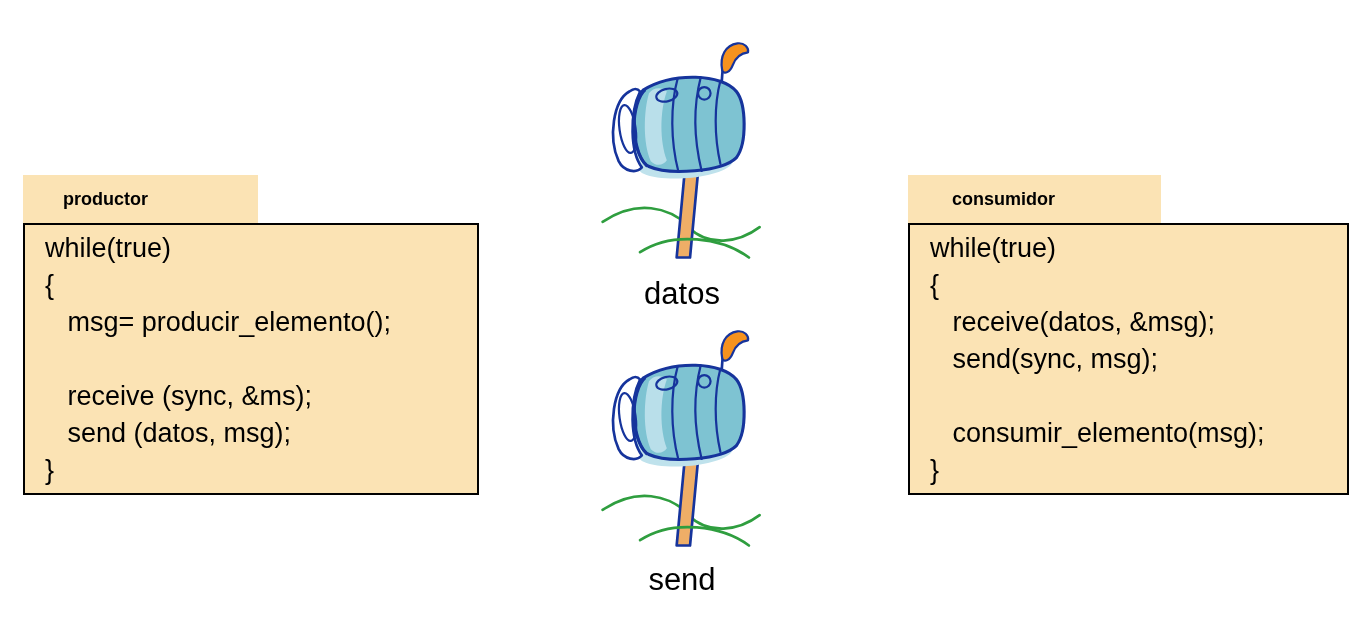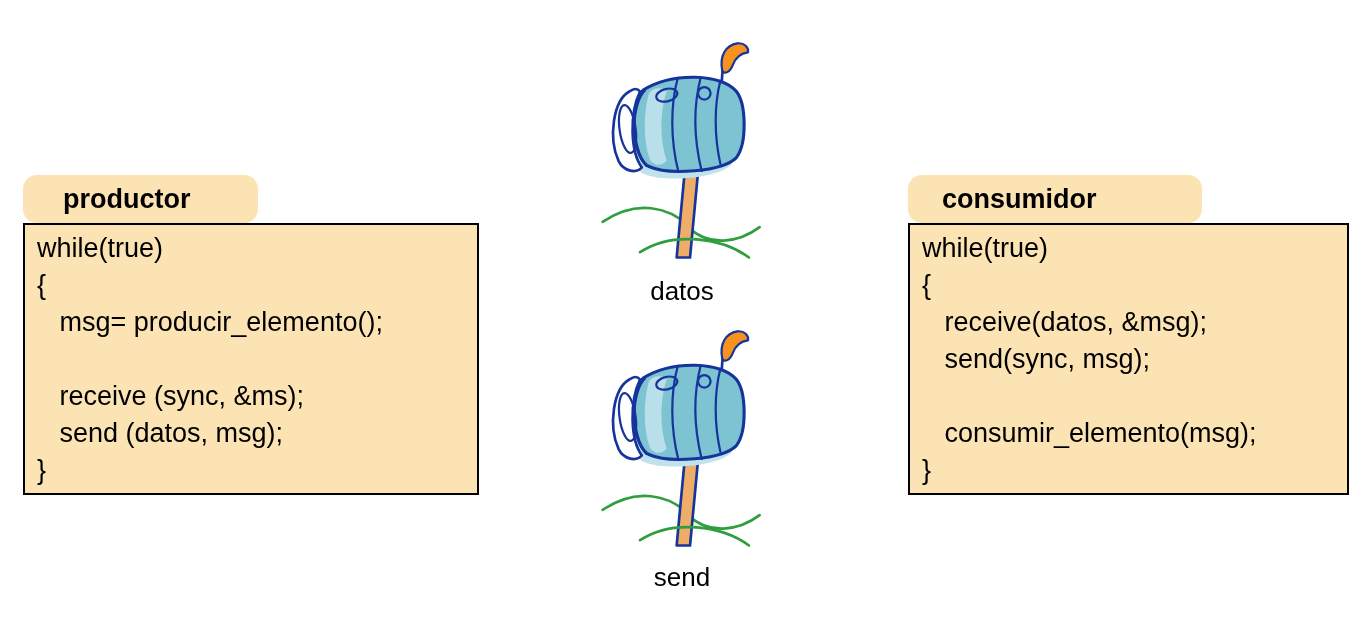--- a/index.html
+++ b/index.html
@@ -10,52 +10,51 @@
     background: #ffffff;
     font-family: "Liberation Sans", sans-serif;
     position: relative;
     overflow: hidden;
     color: #000;
   }
   .tab {
     position: absolute;
     background: #FBE3B4;
     font-weight: bold;
-    font-size: 27px;
+    font-size: 18px;
     height: 48px;
     line-height: 48px;
     padding-left: 40px;
-    border-radius: 14px;
   }
   .code-box {
     position: absolute;
     background: #FBE3B4;
     border: 2px solid #000000;
   }
   .code {
     margin: 0;
     font-family: "Liberation Sans", sans-serif;
     font-size: 27px;
     line-height: 37px;
     white-space: pre;
-    padding: 5px 12px;
+    padding: 5px 20px;
   }
   .producer-tab { left: 23px;  top: 175px; width: 235px; }
   .producer-box { left: 23px;  top: 223px; width: 456px; height: 272px; }
-  .consumer-tab { left: 908px; top: 175px; width: 294px; padding-left: 34px; }
+  .consumer-tab { left: 908px; top: 175px; width: 253px; padding-left: 44px; }
   .consumer-box { left: 908px; top: 223px; width: 441px; height: 272px; }
 
   .mailbox { position: absolute; width: 200px; height: 232px; }
   .mailbox-datos { left: 582px; top: 38px; }
   .mailbox-sync  { left: 582px; top: 326px; }
   .mb-label {
     position: absolute;
     width: 200px;
     text-align: center;
-    font-size: 26px;
+    font-size: 31px;
   }
   .label-datos { left: 582px; top: 276px; }
   .label-sync  { left: 582px; top: 562px; }
 
   .grass { fill: none; stroke: #2F9E3F; stroke-width: 3; stroke-linecap: round; }
   .outline { stroke: #16349C; fill: none; stroke-width: 2.5; stroke-linecap: round; }
   .hidden-defs { position: absolute; width: 0; height: 0; }
 </style>
 </head>
 <body>

